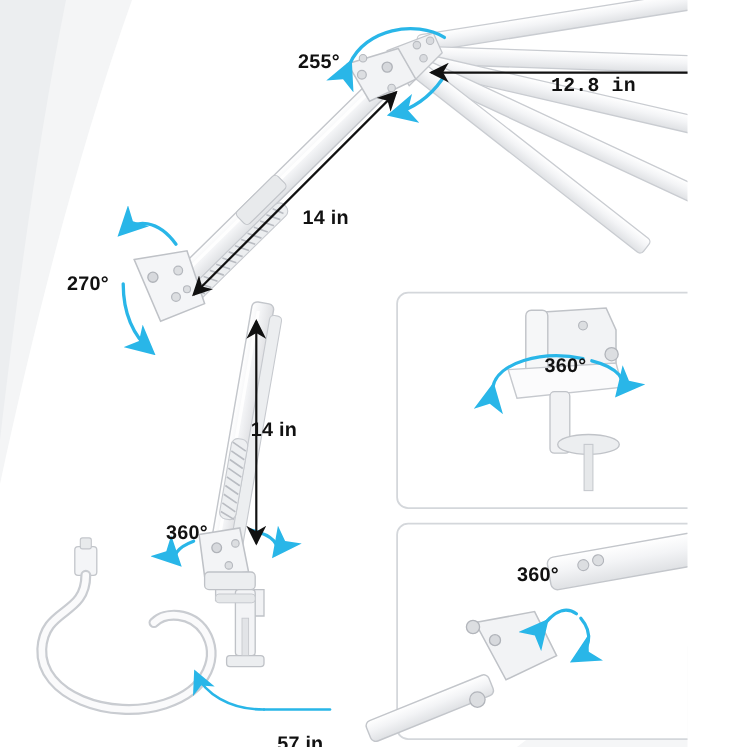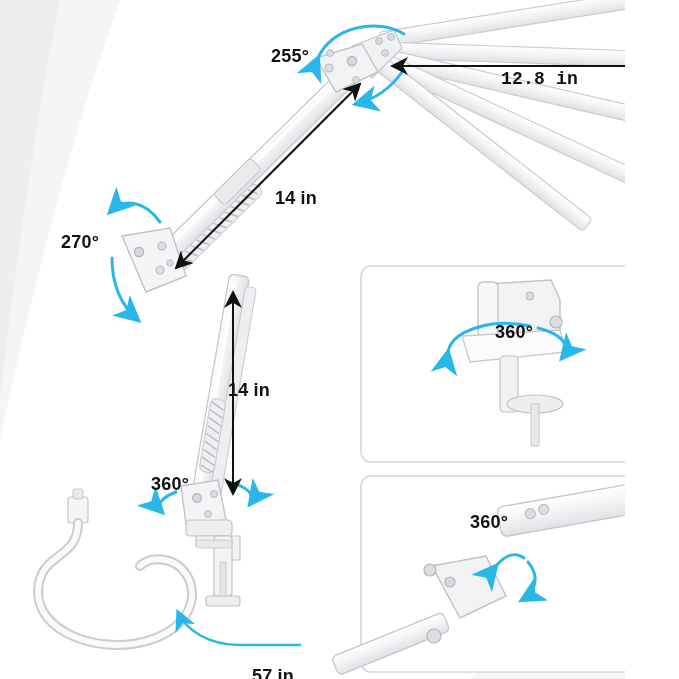--- a/index.html
+++ b/index.html
@@ -241,21 +241,21 @@
       </g>
     </g>
   </svg>
 
   <div class="lbl lbl-18" style="left:271px; top:46px;">255°</div>
 
   <div class="lbl lbl-18" style="left:501px; top:69px;font-family:Liberation Mono, monospace;">12.8 in</div>
 
   <div class="lbl lbl-18" style="left:275px; top:188px;">14 in</div>
 
-  <div class="lbl lbl-18" style="left:61px; top:232px;">270°</div>
+  <div class="lbl lbl-18" style="left:61px; top:248px;">270°</div>
 
   <div class="lbl lbl-18" style="left:228px; top:380px;">14 in</div>
 
   <div class="lbl lbl-18" style="left:151px; top:474px;">360°</div>
 
   <div class="lbl lbl-18" style="left:252px; top:634px;margin-top:32px;">57 in</div>
 
   <div class="lbl lbl-18" style="left:495px; top:322px;">360°</div>
 
   <div class="lbl lbl-18" style="left:470px; top:512px;">360°</div>

